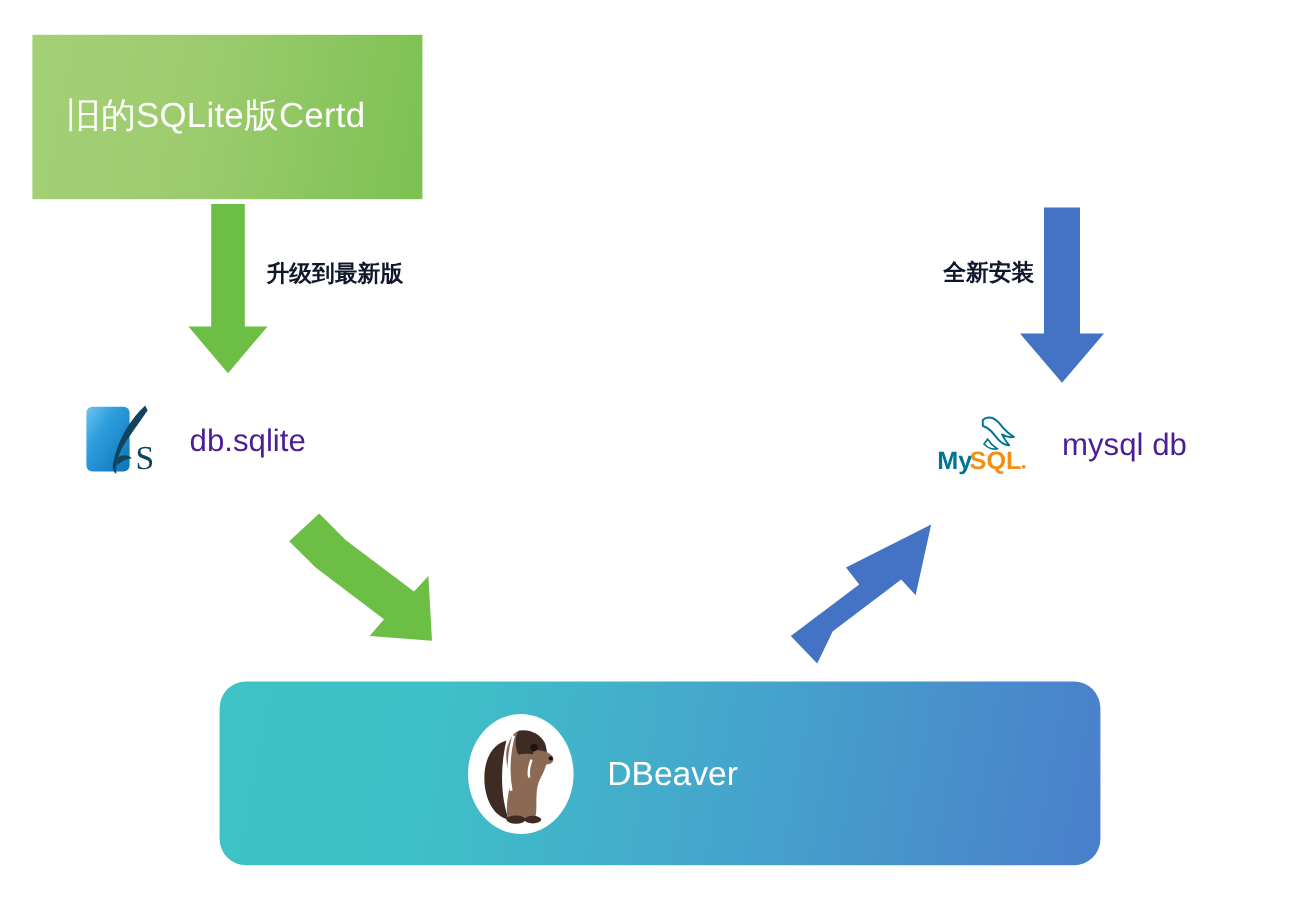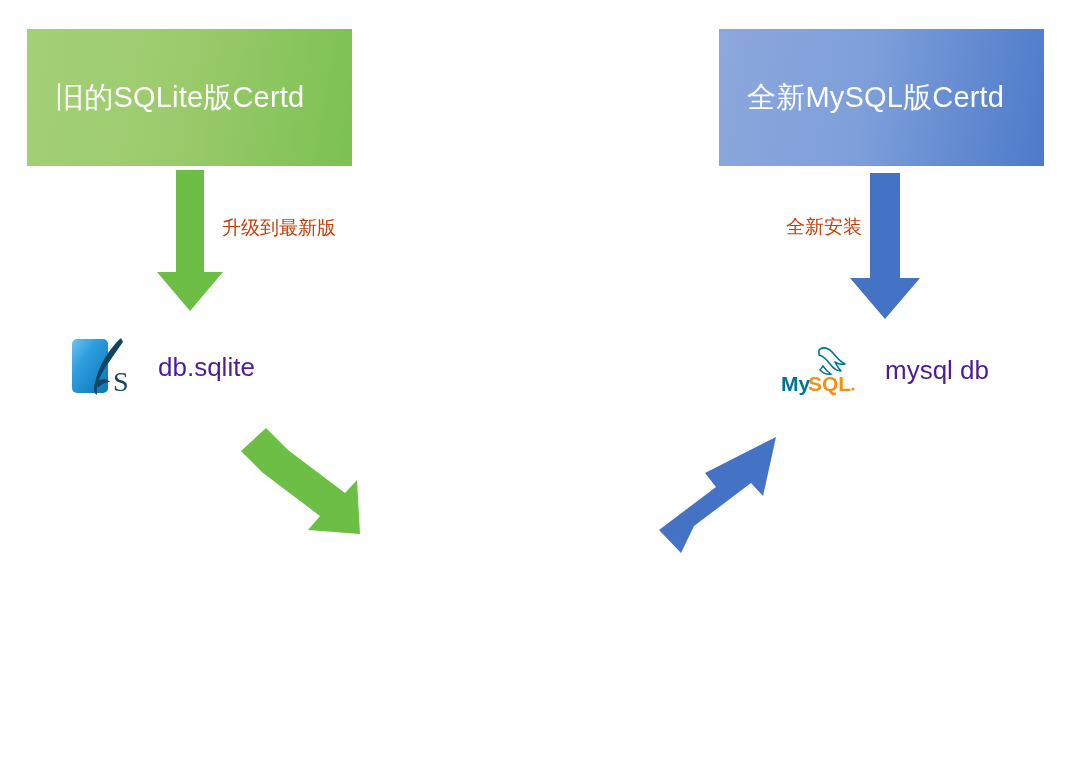--- a/index.html
+++ b/index.html
@@ -49,24 +49,24 @@
     left: 719px;
     top: 29px;
     width: 325px;
     height: 137px;
     background: linear-gradient(100deg, #8ca8dd 0%, #7e9fda 45%, #4c7ac9 100%);
   }
 
   
   .arrow-label {
     position: absolute;
-    color: #c2410c;
+    color: #0f172a;
     font-size: 19px;
     white-space: nowrap;
-    font-weight: 400;
+    font-weight: 700;
   }
   #label-upgrade { left: 222px; top: 215px; }
   #label-fresh   { left: 786px; top: 214px; }
 
   
   .db-box {
     position: absolute;
     box-sizing: border-box;
     background: #ffffff;
     border: 2px solid transparent;
@@ -167,23 +167,20 @@
 
     <polygon fill="#6cbe45" points="266,428 288,450 345,493 357,480 360,534 308,530 320,516 263,473 241,451"></polygon>
 
     <polygon fill="#4472c4" points="681,553 659,530 716,487 705,473 776,437 763,496 751,483 694,526"></polygon>
   </svg>
 
   <div id="box-old-certd" class="hdr-box">
     <span class="hdr-label">旧的SQLite版Certd</span>
   </div>
 
-  <div id="box-new-certd" class="hdr-box">
-    <span class="hdr-label">全新MySQL版Certd</span>
-  </div>
 
   <div id="label-upgrade" class="arrow-label">升级到最新版</div>
 
   <div id="label-fresh" class="arrow-label">全新安装</div>
 
   <div id="box-sqlite" class="db-box">
     <div class="db-box-inner">
       <div id="icon-sqlite-slot" class="db-icon-slot">
         <svg width="66" height="64" viewBox="0 0 66 64" xmlns="http://www.w3.org/2000/svg">
           <defs>
@@ -214,14 +211,40 @@
 
           <text x="2" y="47" font-family="'Liberation Sans','DejaVu Sans',sans-serif" font-size="21" font-weight="bold" fill="#00758f">My</text>
           <text x="29" y="47" font-family="'Liberation Sans','DejaVu Sans',sans-serif" font-size="21" font-weight="bold" fill="#f29111">SQL</text>
           <circle cx="74" cy="45" r="1.6" fill="#f29111"></circle>
         </svg>
       </div>
       <span class="db-label" id="label-mysql-db">mysql db</span>
     </div>
   </div>
 
+  <div id="box-dbeaver">
+    <div id="dbeaver-logo-slot">
+      <svg width="92" height="104" viewBox="0 0 92 104" xmlns="http://www.w3.org/2000/svg">
+        <ellipse cx="46" cy="52" rx="44" ry="50" fill="#ffffff"></ellipse>
+
+        <path d="M34 24 C20 28 14 44 16 62 C18 78 26 88 36 90 C30 74 28 50 34 24 Z" fill="#3d2b24"></path>
+
+        <path d="M46 16 C60 16 68 26 68 38 C68 48 62 54 60 62 C58 72 60 82 58 88
+                 C52 92 40 92 35 88 C33 80 36 66 38 56 C34 46 32 34 36 26 C39 19 42 16 46 16 Z" fill="#8a6a54"></path>
+
+        <path d="M44 16 C52 14 62 18 66 26 C68 31 68 36 66 39 C60 36 50 34 44 36
+                 C41 30 41 21 44 16 Z" fill="#3d2b24"></path>
+
+        <path d="M58 32 C66 32 72 35 73 39 C74 43 69 45 63 44 C58 43 55 39 56 35 Z" fill="#8a6a54"></path>
+        <circle cx="57" cy="30" r="3" fill="#1c1310"></circle>
+        <circle cx="71" cy="39" r="1.8" fill="#1c1310"></circle>
+
+        <path d="M40 20 C36 34 35 52 38 66" fill="none" stroke="#ffffff" stroke-width="2.4"></path>
+        <path d="M55 40 C53 45 52 50 53 55" fill="none" stroke="#ffffff" stroke-width="2"></path>
+
+        <ellipse cx="42" cy="90" rx="8" ry="3.4" fill="#3d2b24"></ellipse>
+        <ellipse cx="56" cy="90" rx="7" ry="3.2" fill="#3d2b24"></ellipse>
+      </svg>
+    </div>
+    <span id="label-dbeaver">DBeaver</span>
+  </div>
 
 </div>
 
 </body></html>

